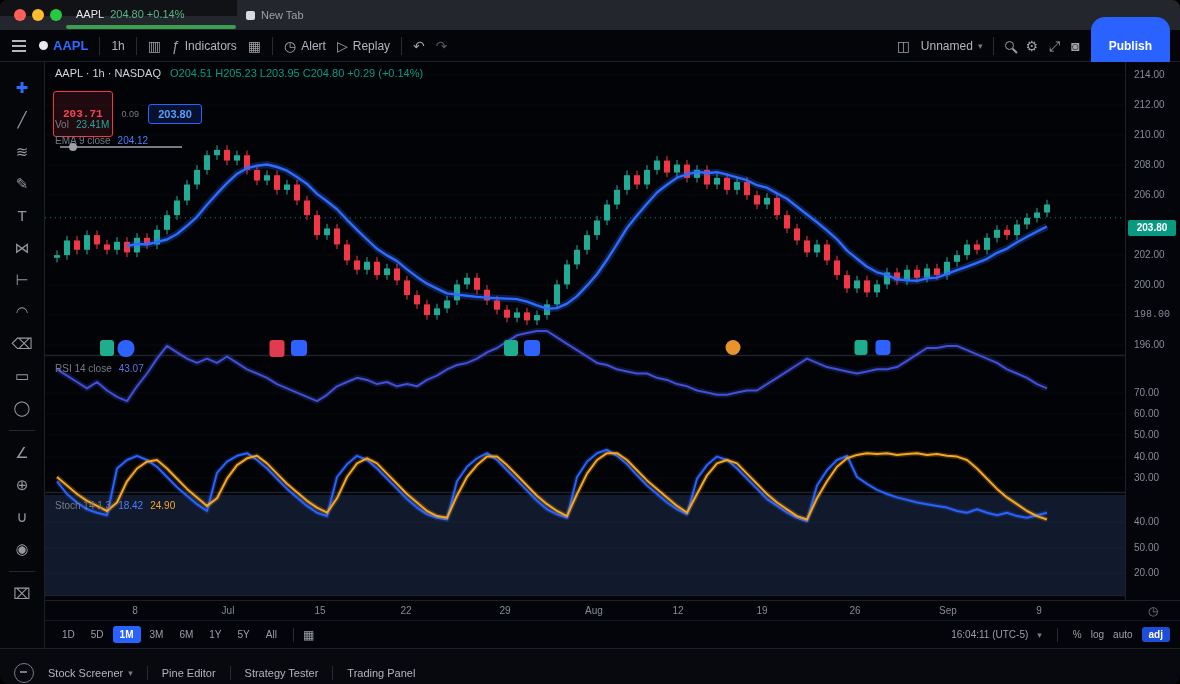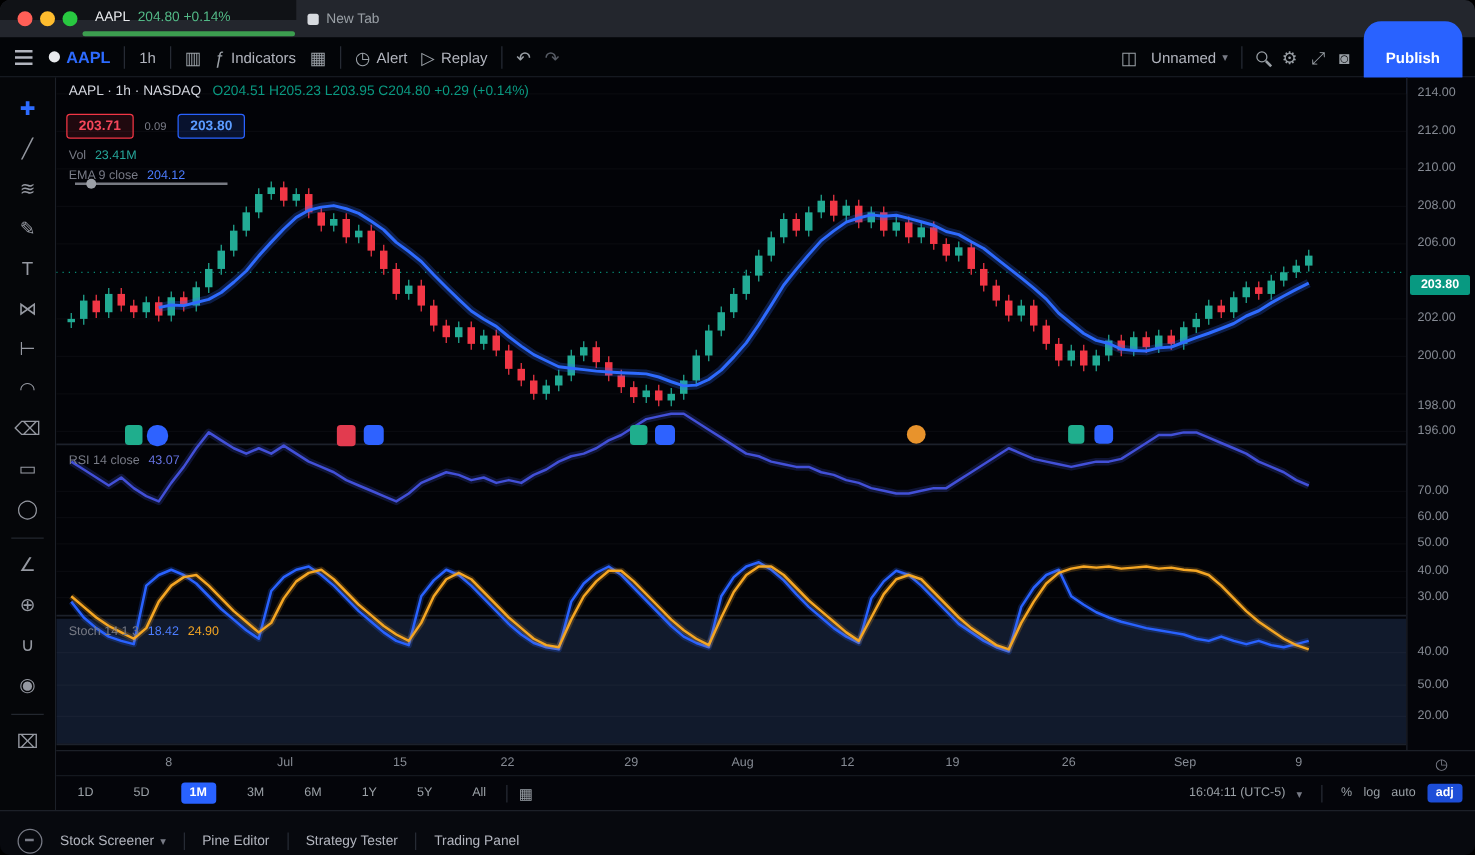--- a/index.html
+++ b/index.html
@@ -36,21 +36,21 @@
   .rail .icon{height:32px;line-height:32px;font-size:15px;color:#9598a1;}
   .rail .rsep{width:26px;height:1px;background:#23272f;margin:6px 0;}
   
   .chart-bg{position:absolute;left:45px;top:62px;width:1080px;height:538px;background:#020307;}
   #chart-svg{position:absolute;left:45px;top:62px;}
   
   .l1{position:absolute;left:55px;top:67px;font-size:11px;color:#d1d4dc;display:flex;gap:9px;align-items:center;white-space:nowrap;}
   .ohlc{color:#0a9a82;}
   .bs{position:absolute;left:53px;top:91px;display:flex;align-items:center;gap:9px;}
   .sellbox{border:1.5px solid #f23645;color:#f5475a;background:rgba(242,54,69,.13);border-radius:3px;
-           padding:3px 9px;font-size:11px;font-weight:bold;}
+           padding:16px 9px;font-size:11px;font-weight:bold;font-family:Liberation Mono, monospace;}
   .buybox{border:1.5px solid #2962ff;color:#5b9cff;background:rgba(41,98,255,.16);border-radius:3px;
           padding:3px 9px;font-size:11px;font-weight:bold;}
   .spread{color:#787b86;font-size:9px;}
   .lrow{position:absolute;left:55px;font-size:10px;color:#787b86;display:flex;gap:7px;white-space:nowrap;}
   .vgrn{color:#26a69a;} .vblu{color:#4c7dff;} .vorg{color:#f5a623;} .vind{color:#6572e0;}
   .draw{position:absolute;left:60px;top:146px;width:122px;height:2px;background:#9598a1;opacity:.8;}
   .draw .knob{position:absolute;left:9px;top:-3px;width:8px;height:8px;border-radius:50%;background:#c3c8d0;}
   
   .axis{position:absolute;left:1125px;top:62px;width:55px;height:538px;background:#04050a;
         border-left:1px solid #1c2028;font-size:10px;color:#868b94;}
@@ -463,21 +463,21 @@
   </div>
 
   <div class="axis" id="price-axis">
       <div class="lbl" style="top: 7px;">214.00</div>
       <div class="lbl" style="top: 37px;">212.00</div>
       <div class="lbl" style="top: 67px;">210.00</div>
       <div class="lbl" style="top: 97px;">208.00</div>
       <div class="lbl" style="top: 127px;">206.00</div>
       <div class="lbl" style="top: 187px;">202.00</div>
       <div class="lbl" style="top: 217px;">200.00</div>
-      <div class="lbl" style="top: 257px;">198.00</div>
+      <div class="lbl" style="top: 247px; font-family: Liberation Mono, monospace;">198.00</div>
       <div class="lbl" style="top: 277px;">196.00</div>
       <div class="lbl" style="top: 325px;">70.00</div>
       <div class="lbl" style="top: 346px;">60.00</div>
       <div class="lbl" style="top: 367px;">50.00</div>
       <div class="lbl" style="top: 389px;">40.00</div>
       <div class="lbl" style="top: 410px;">30.00</div>
       <div class="lbl" style="top: 454px;">40.00</div>
       <div class="lbl" style="top: 480px;">50.00</div>
       <div class="lbl" style="top: 505px;">20.00</div>
       <div class="cur" style="top: 158px;">203.80</div>
@@ -492,21 +492,21 @@
       <span class="tl" style="left: 549px;">Aug</span>
       <span class="tl" style="left: 633px;">12</span>
       <span class="tl" style="left: 717px;">19</span>
       <span class="tl" style="left: 810px;">26</span>
       <span class="tl" style="left: 903px;">Sep</span>
       <span class="tl" style="left: 994px;">9</span>
       <span class="clockc">◷</span>
     </div>
 
   <div class="bbar">
-    <span id="range-buttons" style="display:flex;gap:18px">
+    <span id="range-buttons" style="display:flex;gap:2px">
         <span class="rbtn">1D</span>
         <span class="rbtn">5D</span>
         <span class="rbtn sel">1M</span>
         <span class="rbtn">3M</span>
         <span class="rbtn">6M</span>
         <span class="rbtn">1Y</span>
         <span class="rbtn">5Y</span>
         <span class="rbtn">All</span>
       </span>
     <span class="bsep"></span>

